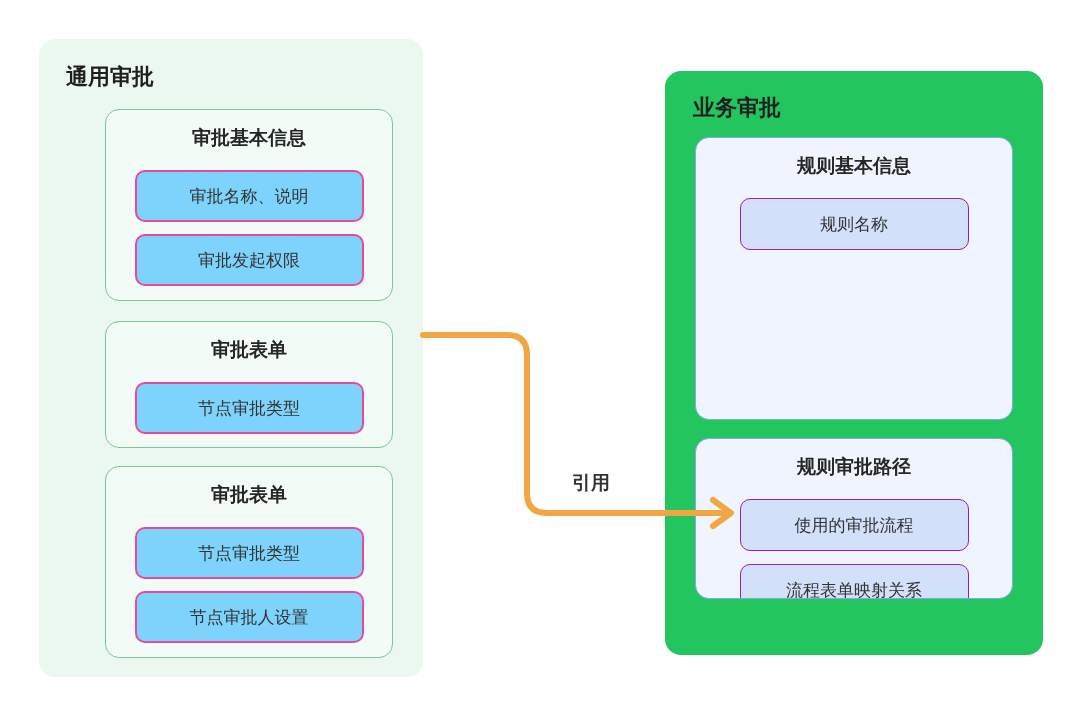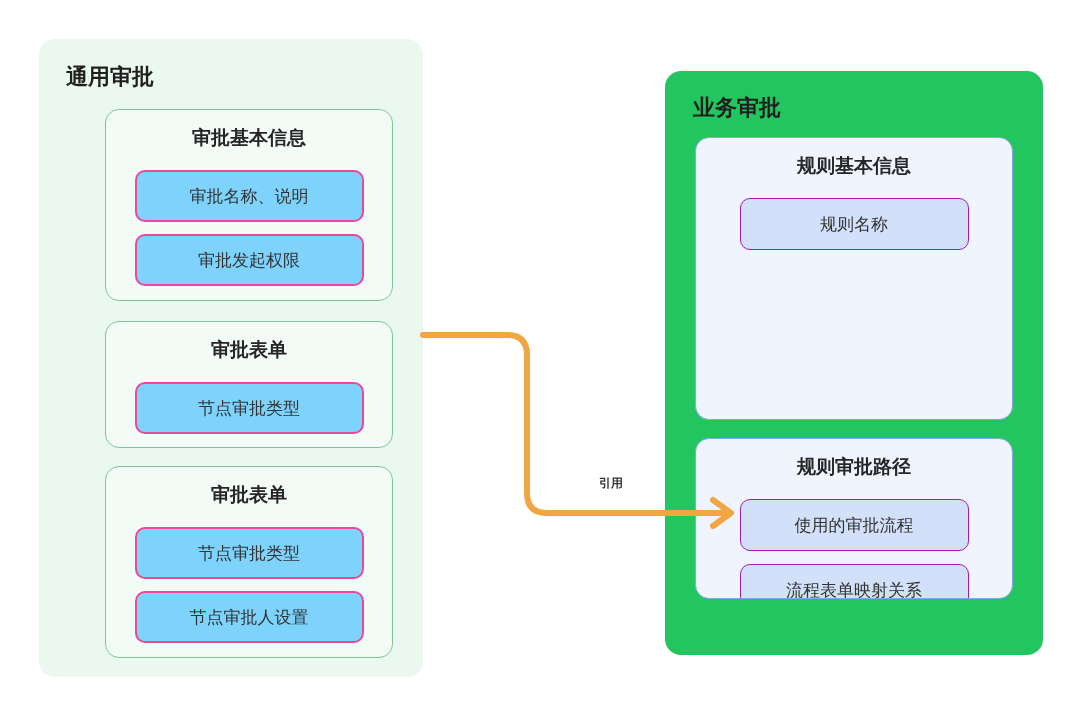--- a/index.html
+++ b/index.html
@@ -101,25 +101,25 @@
 
   
   .arrow-svg {
     position: absolute;
     left: 0; top: 0;
     width: 1080px; height: 715px;
     pointer-events: none;
   }
   .arrow-label {
     position: absolute;
-    left: 580px;
+    left: 560px;
     top: 469px;
     width: 62px;
     text-align: center;
-    font-size: 12px;
+    font-size: 19px;
     line-height: 28px;
     font-weight: bold;
     color: #333333;
   }
 </style>
 </head>
 <body>
 
 <div class="canvas">
 

